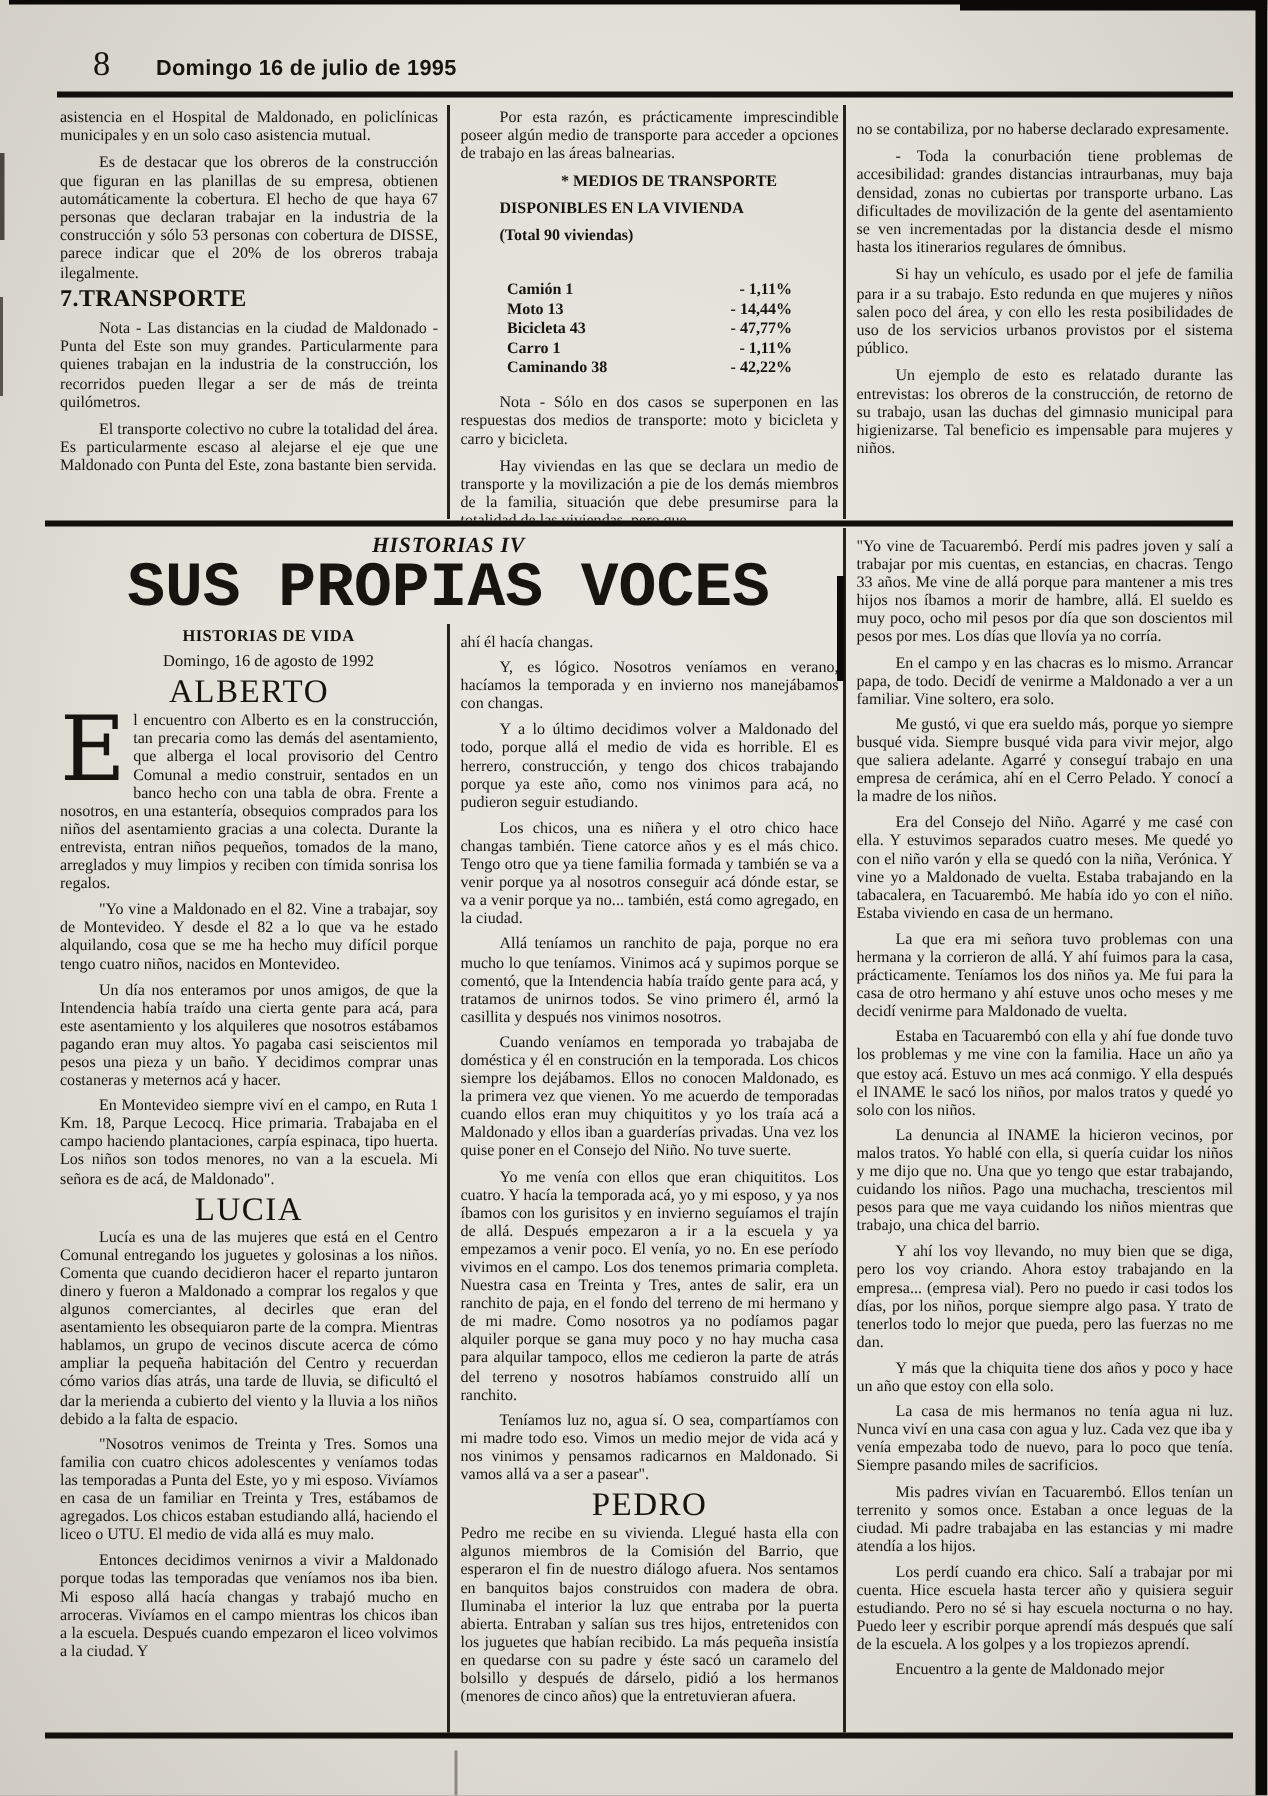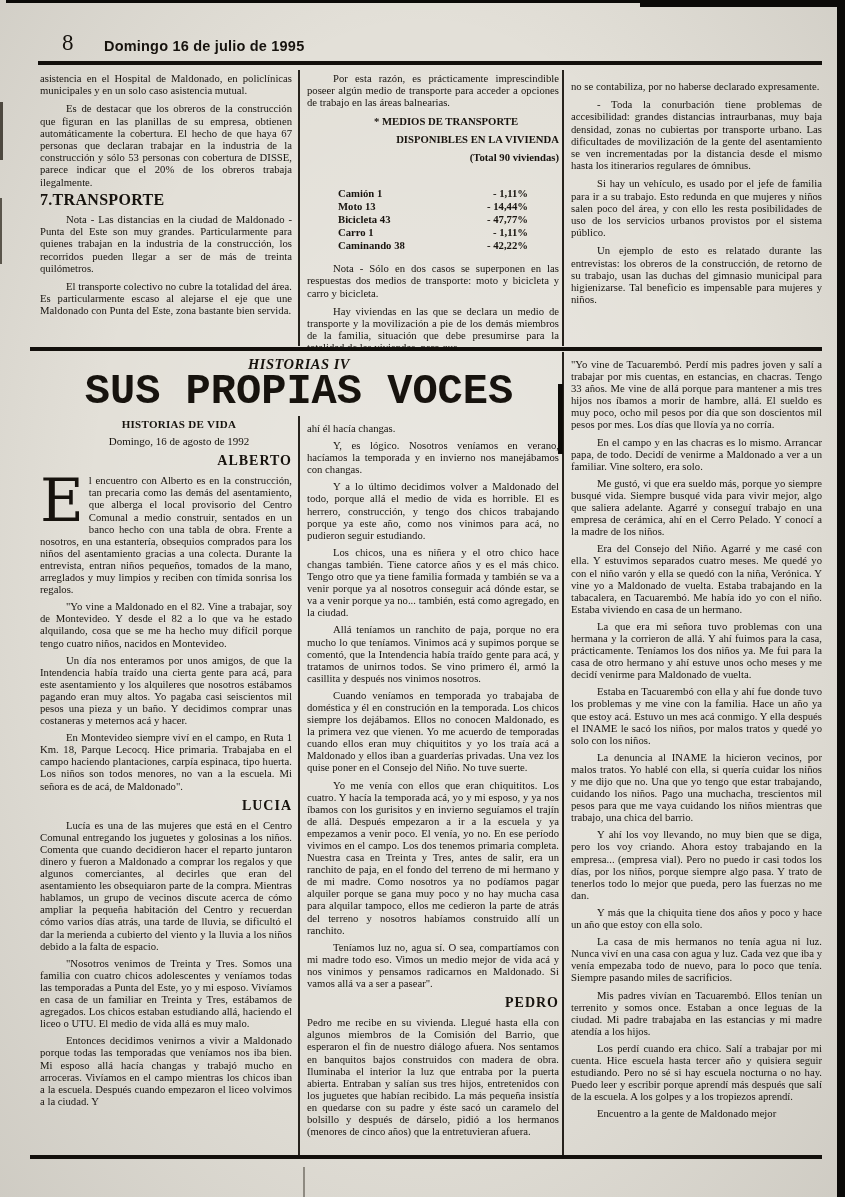--- a/index.html
+++ b/index.html
@@ -22,25 +22,25 @@
 
   
   .col{position:absolute;text-align:justify;font-size:10.7px;line-height:12.2px;overflow:hidden;}
   .col p{margin:0 0 6px;text-indent:26px;}
   .col p.noindent{text-indent:0;}
   .col p.nogap{margin-bottom:0;}
   .main .col{line-height:12.1px;}
   .main .col p{margin:0 0 5px;}
 
   .h-sec{font-weight:bold;text-align:left;font-size:16px;letter-spacing:0.3px;margin:6px 0 7px;text-indent:0;}
-  .h-story{font-weight:bold;text-align:right;font-size:14px;letter-spacing:1px;margin:8px 0 7px;text-indent:0;}
+  .h-story{font-weight:normal;text-align:center;font-size:22px;letter-spacing:1px;margin:8px 0 7px;text-indent:0;}
 
   
   .t-title{text-align:center;font-weight:bold;margin:4px 0 0;text-indent:0;}
-  .t-sub{text-align:right;font-weight:bold;margin:0;text-indent:0;}
+  .t-sub{text-align:left;font-weight:bold;margin:0;text-indent:0;}
   .t-rows{width:190px;margin:24px auto 10px;font-weight:bold;}
   .t-row{display:flex;line-height:13px;}
   .t-val{margin-left:auto;}
 
   
   .kicker{position:absolute;left:40px;top:356px;width:518px;text-align:center;font-style:italic;font-weight:bold;font-size:14.5px;letter-spacing:0.5px;}
   .bigtitle{position:absolute;left:40px;top:370px;width:518px;text-align:center;font-weight:bold;font-size:42px;line-height:44px;letter-spacing:0px;font-family:Liberation Mono, monospace;}
   .series{ text-align:center;font-size:11px;font-weight:bold;letter-spacing:0.3px;margin:0;text-indent:0;}
   .series2{text-align:center;font-size:11px;margin:0 0 8px;text-indent:0;}
 

